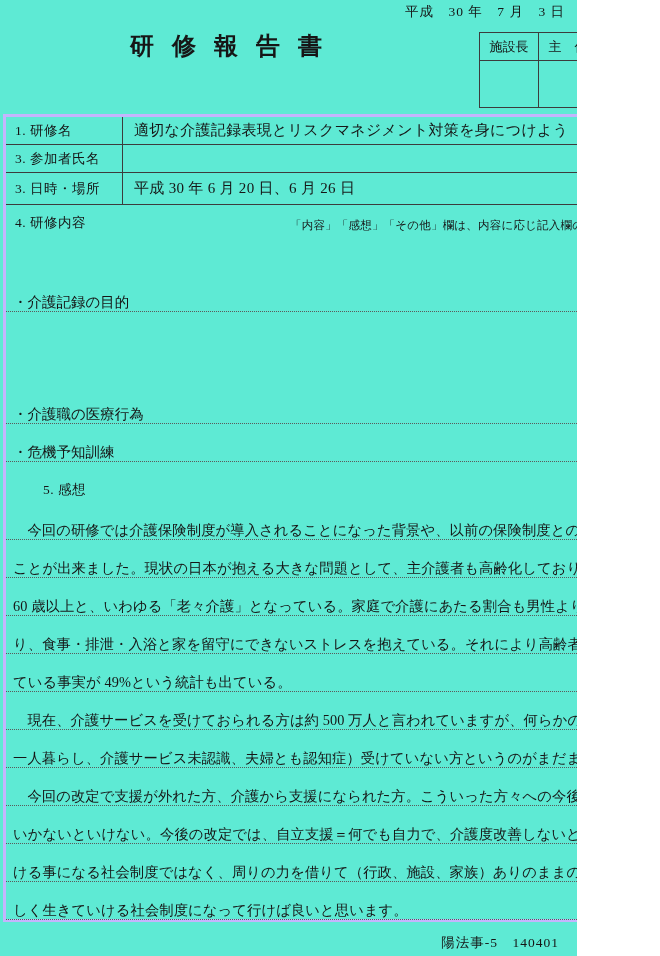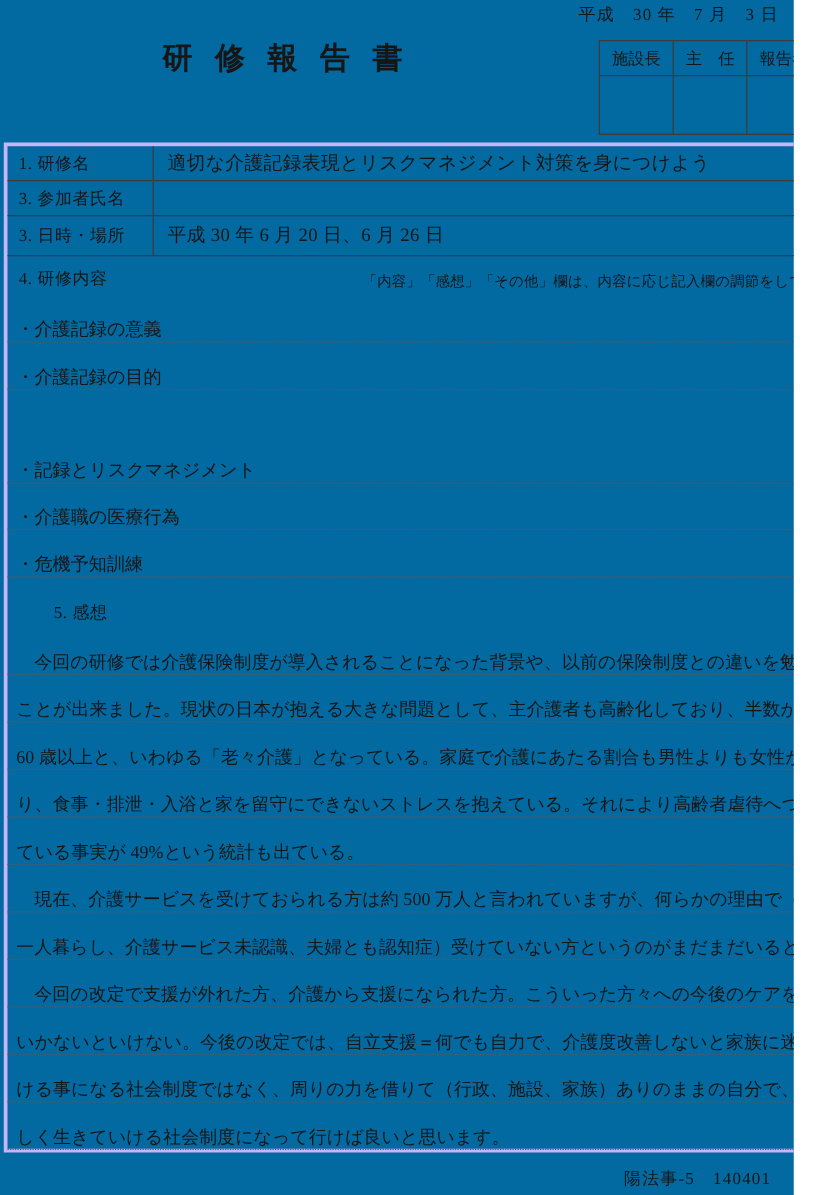--- a/index.html
+++ b/index.html
@@ -1,20 +1,20 @@
 <!DOCTYPE html>
 <html><head>
 <meta charset="utf-8">
 <style>
   * { margin:0; padding:0; box-sizing:border-box; }
   html,body { background:#ffffff; }
   .page {
     position:relative;
-    width:635px; height:956px;
-    background:#0369a1;
+    width:577px; height:956px;
+    background:#5eead4;
     font-family:"Liberation Serif","DejaVu Serif",serif;
     color:#161616;
     overflow:hidden;
   }
   .date {
     position:absolute; top:3px; right:12px;
     font-size:13.5px; letter-spacing:1px; white-space:nowrap;
   }
   .title {
     position:absolute; top:30px; left:130px;
@@ -107,23 +107,21 @@
       <div class="val"></div>
     </div>
     <div class="frow r3">
       <div class="lbl">3. 日時・場所</div>
       <div class="val">平成 30 年 6 月 20 日、6 月 26 日</div>
     </div>
 
     <div class="sec-head s4">4. 研修内容</div>
     <div class="note">「内容」「感想」「その他」欄は、内容に応じ記入欄の調節をして下さい</div>
 
-    <div class="uline topic" style="top:138px">・介護記録の意義</div>
     <div class="uline topic" style="top:176px">・介護記録の目的</div>
-    <div class="uline topic" style="top:251px">・記録とリスクマネジメント</div>
     <div class="uline topic" style="top:288px">・介護職の医療行為</div>
     <div class="uline topic" style="top:326px">・危機予知訓練</div>
 
     <div class="sec-head s5">5. 感想</div>
 
     <div class="uline impr" style="top:403px">　今回の研修では介護保険制度が導入されることになった背景や、以前の保険制度との違いを勉強する</div>
     <div class="uline impr" style="top:441px">ことが出来ました。現状の日本が抱える大きな問題として、主介護者も高齢化しており、半数が自身も</div>
     <div class="uline impr" style="top:479px">60 歳以上と、いわゆる「老々介護」となっている。家庭で介護にあたる割合も男性よりも女性が主にな</div>
     <div class="uline impr" style="top:517px">り、食事・排泄・入浴と家を留守にできないストレスを抱えている。それにより高齢者虐待へつながっ</div>
     <div class="uline impr" style="top:555px">ている事実が 49%という統計も出ている。</div>

